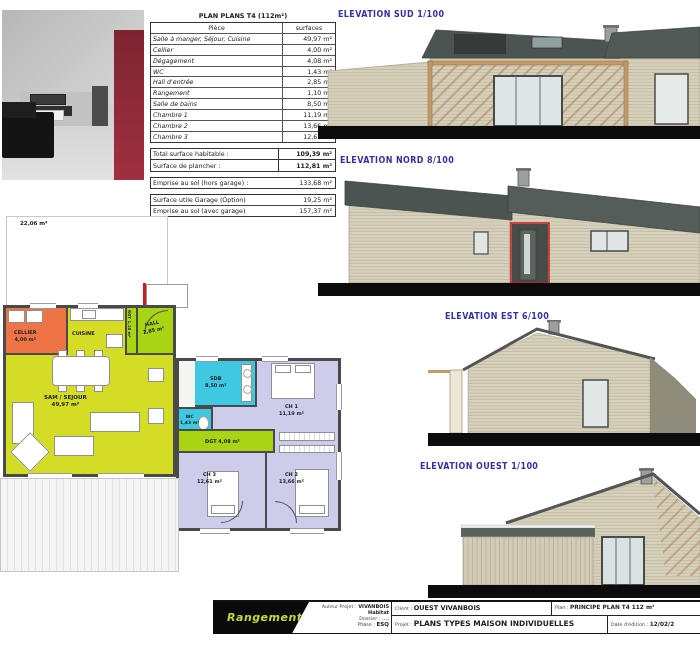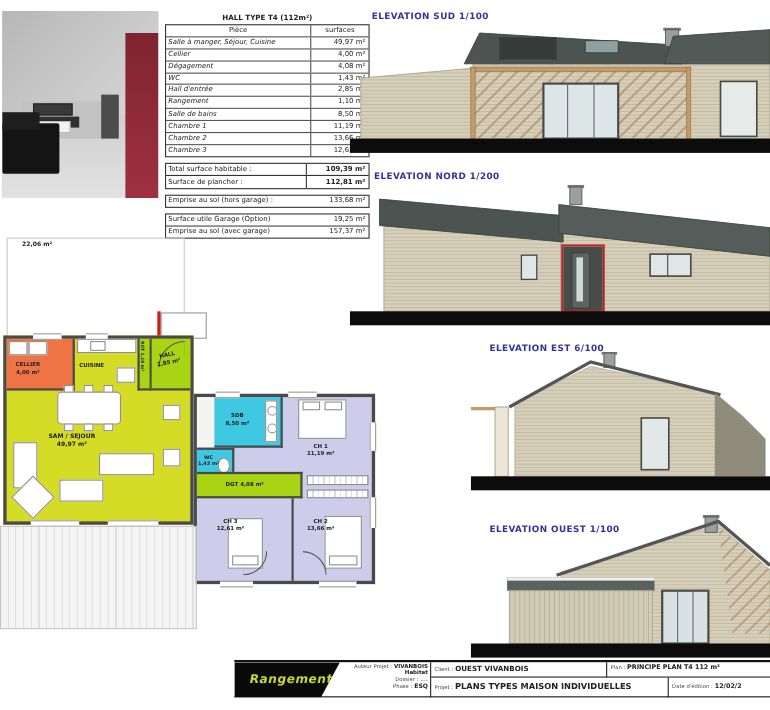--- a/index.html
+++ b/index.html
@@ -73,21 +73,21 @@
     <div class="ph" style="left:30px;top:100px;width:30px;height:9px;background:#f2f2f2;border:1px solid #bbb;"></div>
     <div class="ph" style="left:31px;top:110px;width:6px;height:7px;background:#d79a3a;"></div>
     <div class="ph" style="left:41px;top:110px;width:6px;height:7px;background:#d79a3a;"></div>
     <div class="ph" style="left:90px;top:76px;width:16px;height:40px;background:#4c4c4c;"></div>
     <div class="ph" style="left:112px;top:20px;width:30px;height:150px;background:linear-gradient(180deg,#7e2430,#a03040);"></div>
     <div class="ph" style="left:0;top:102px;width:52px;height:46px;background:#141414;border-radius:2px;"></div>
     <div class="ph" style="left:0;top:92px;width:34px;height:16px;background:#1e1e1e;"></div>
   </div>
 
   <div class="abs" id="stable">
-    <div class="ttl">HALL TYPE T4 (112m²)</div>
+    <div class="ttl">PLAN PLANS T4 (112m²)</div>
     <div class="tbl">
       <div class="trow thead">
         <div class="c1">Pièce</div>
         <div class="c2">surfaces</div>
       </div>
       <div class="trow">
           <div class="c1">Salle à manger, Séjour, Cuisine</div>
           <div class="c2">49,97 m²</div>
         </div>
       <div class="trow">
@@ -272,23 +272,23 @@
   <div class="win" style="left:262px;top:356px;width:26px;height:6px;"></div>
   <div class="winv" style="left:336px;top:384px;width:6px;height:26px;"></div>
   <div class="winv" style="left:336px;top:452px;width:6px;height:28px;"></div>
   <div class="win" style="left:200px;top:528px;width:30px;height:6px;"></div>
   <div class="win" style="left:290px;top:528px;width:34px;height:6px;"></div>
 
   <div class="abs" style="left:0;top:478px;width:177px;height:92px;border:1px solid #c5c5c5;
               background:repeating-linear-gradient(90deg,#f4f4f4 0 6px,#e0e0e0 6px 7px);"></div>
 
   <div class="elevttl" style="left:338px;top:10px;">ELEVATION SUD 1/100</div>
-  <div class="elevttl" style="left:340px;top:156px;">ELEVATION NORD 1/200</div>
+  <div class="elevttl" style="left:340px;top:156px;">ELEVATION NORD 8/100</div>
   <div class="elevttl" style="left:445px;top:312px;">ELEVATION EST 6/100</div>
-  <div class="elevttl" style="left:445px;top:462px;margin-top:15px;">ELEVATION OUEST 1/100</div>
+  <div class="elevttl" style="left:420px;top:462px;">ELEVATION OUEST 1/100</div>
 
   <svg class="abs" style="left:318px;top:25px;" width="382" height="114" viewBox="0 0 382 114">
     <polygon points="10,101 10,46 112,37 112,101" fill="url(#sidH)" stroke="#a9a393" stroke-width="0.8"></polygon>
     <rect x="112" y="33" width="270" height="68" fill="url(#sidH)" stroke="#a9a393" stroke-width="0.8"></rect>
     <polygon points="104,33 118,5 298,16 302,33" fill="#4b5450" stroke="#3c443f" stroke-width="0.8"></polygon>
     <rect x="136" y="9" width="52" height="20" fill="#343b38"></rect>
     <rect x="214" y="12" width="30" height="11" fill="#8fa0a0" stroke="#333" stroke-width="0.7"></rect>
     <rect x="285" y="0" width="16" height="3" fill="#777"></rect>
     <rect x="287" y="2" width="12" height="15" fill="#9aa0a0" stroke="#555" stroke-width="0.8"></rect>
     <polygon points="286,33 294,8 382,2 382,33" fill="#515a56" stroke="#3c443f" stroke-width="0.8"></polygon>

